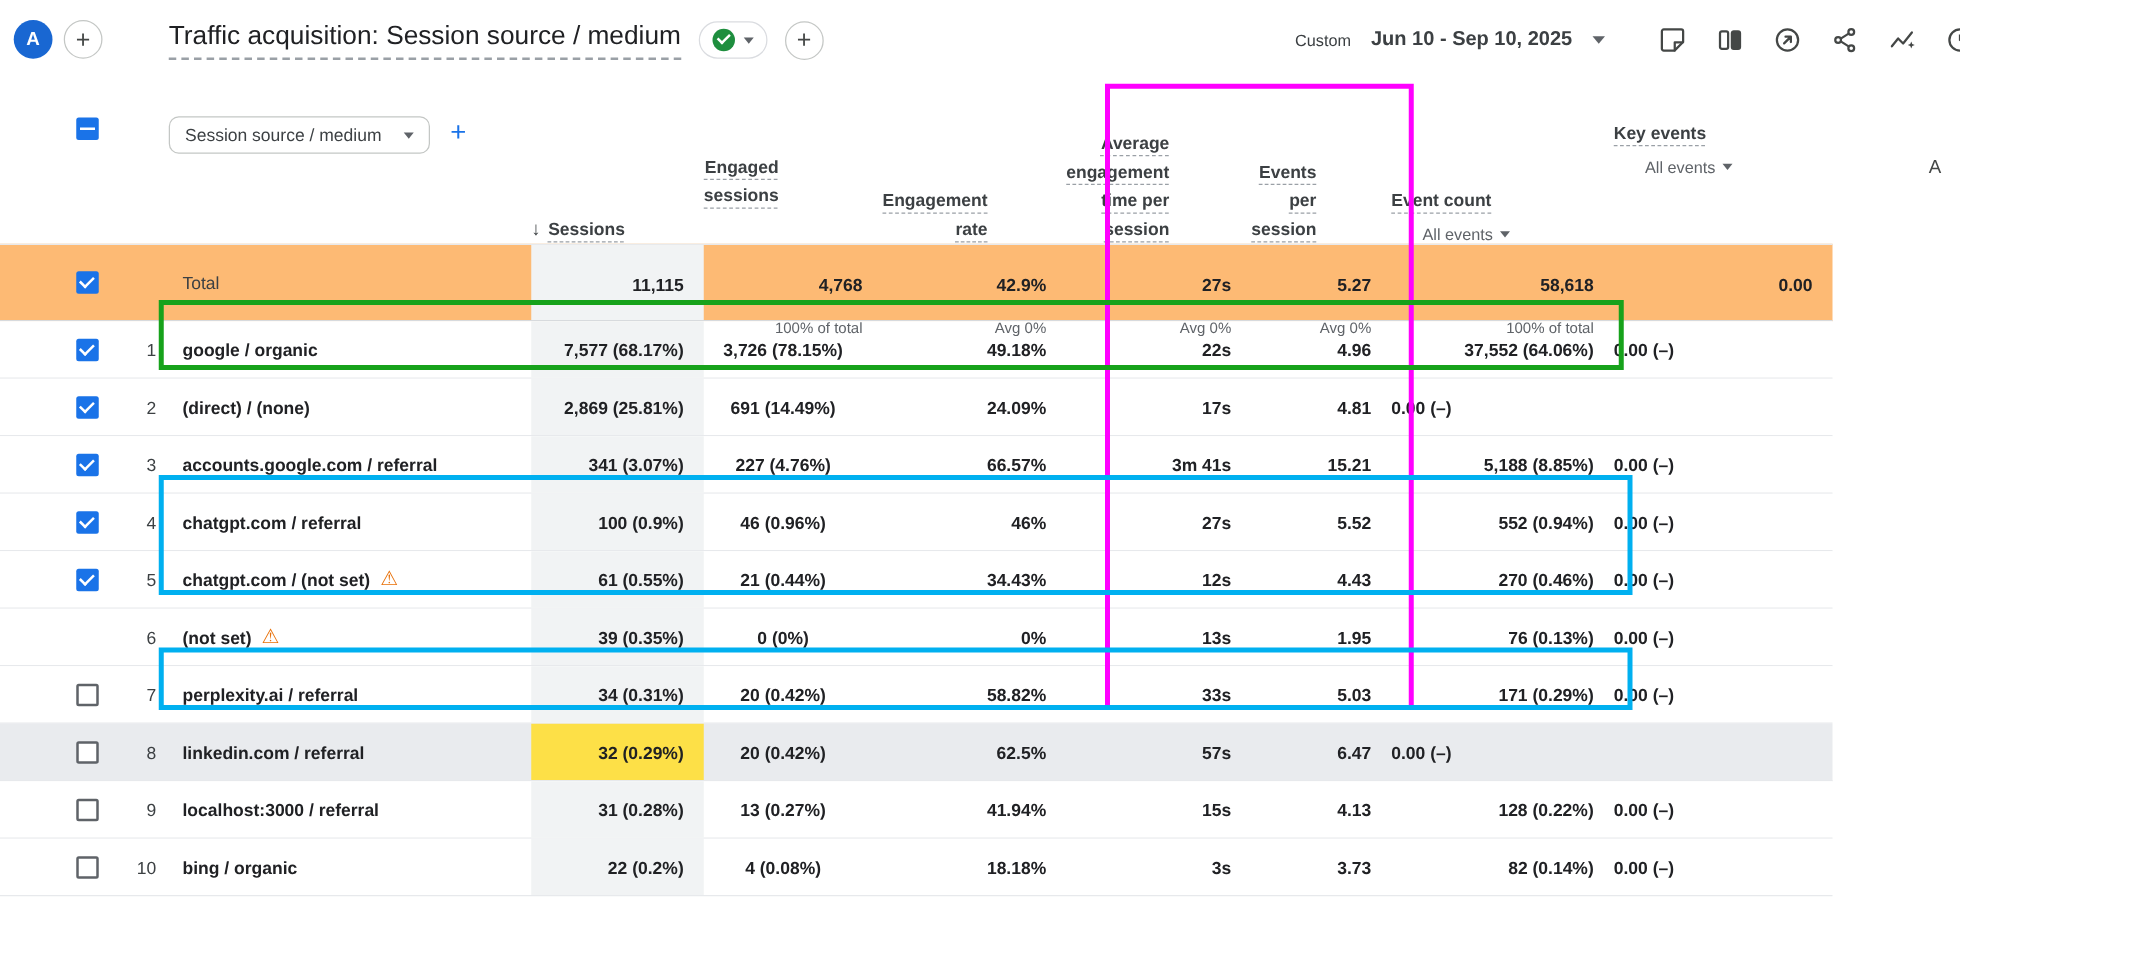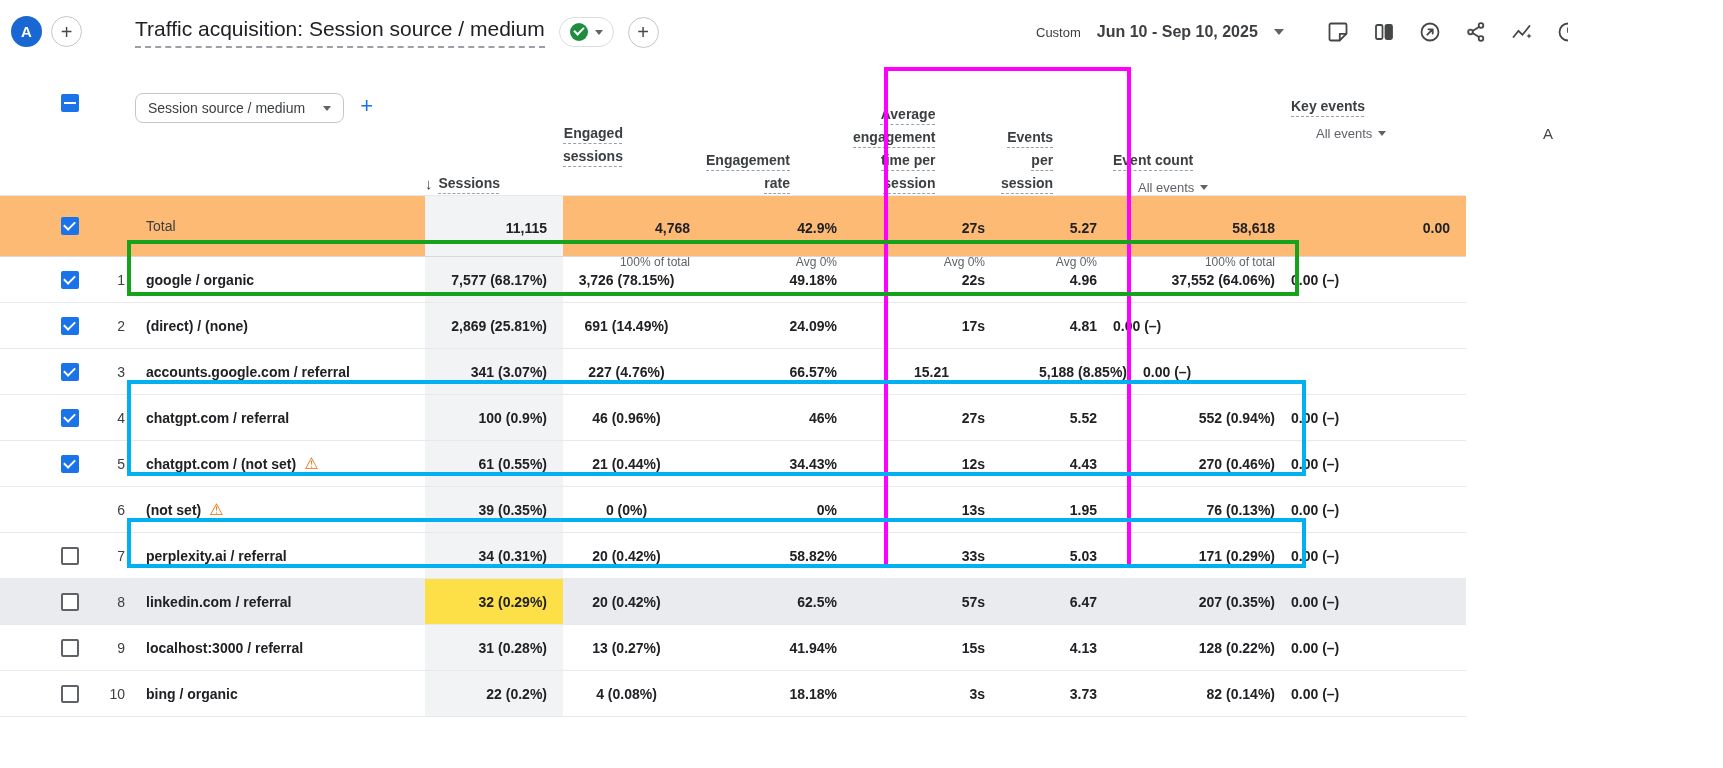--- a/index.html
+++ b/index.html
@@ -339,20 +339,23 @@
     </div>
     <div class="cell c-sessions">
             <span>341 (3.07%)</span>
           </div>
     <div class="cell c-engaged">
             <span>227 (4.76%)</span>
           </div>
     <div class="cell c-rate">
             <span>66.57%</span>
           </div>
+    <div class="cell c-avgtime">
+            <span>3m 41s</span>
+          </div>
     <div class="cell c-eps">
             <span>15.21</span>
           </div>
     <div class="cell c-ecount">
             <span>5,188 (8.85%)</span>
           </div>
     <div class="cell c-kevents">
             <span>0.00 (–)</span>
           </div>
   </div>
@@ -511,23 +514,20 @@
             <span>20 (0.42%)</span>
           </div>
     <div class="cell c-rate">
             <span>62.5%</span>
           </div>
     <div class="cell c-avgtime">
             <span>57s</span>
           </div>
     <div class="cell c-eps">
             <span>6.47</span>
-          </div>
-    <div class="cell c-ecount">
-            <span>207 (0.35%)</span>
           </div>
     <div class="cell c-kevents">
             <span>0.00 (–)</span>
           </div>
   </div>
 
   <div class="trow">
     <div class="cell c-check">
             <span class="cb cb-unchecked"></span>
           </div>

